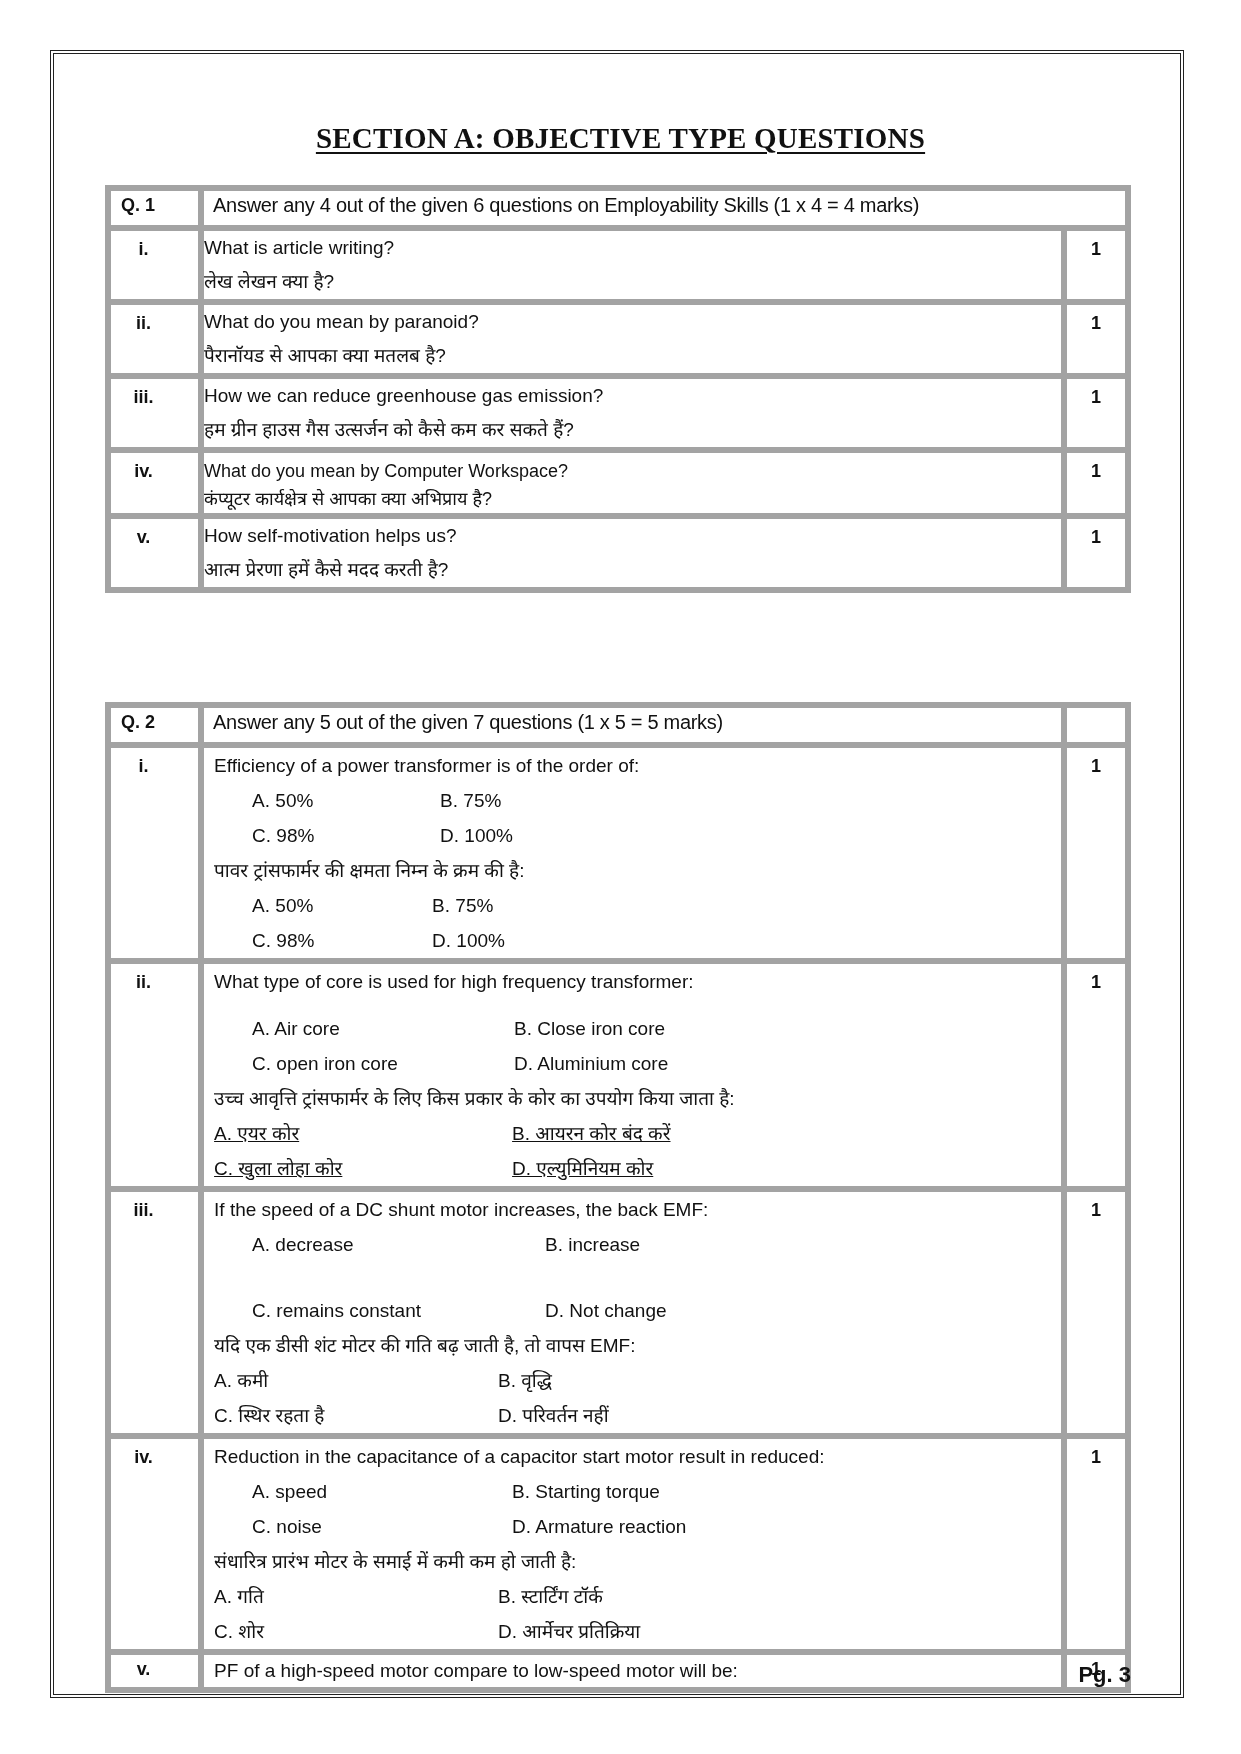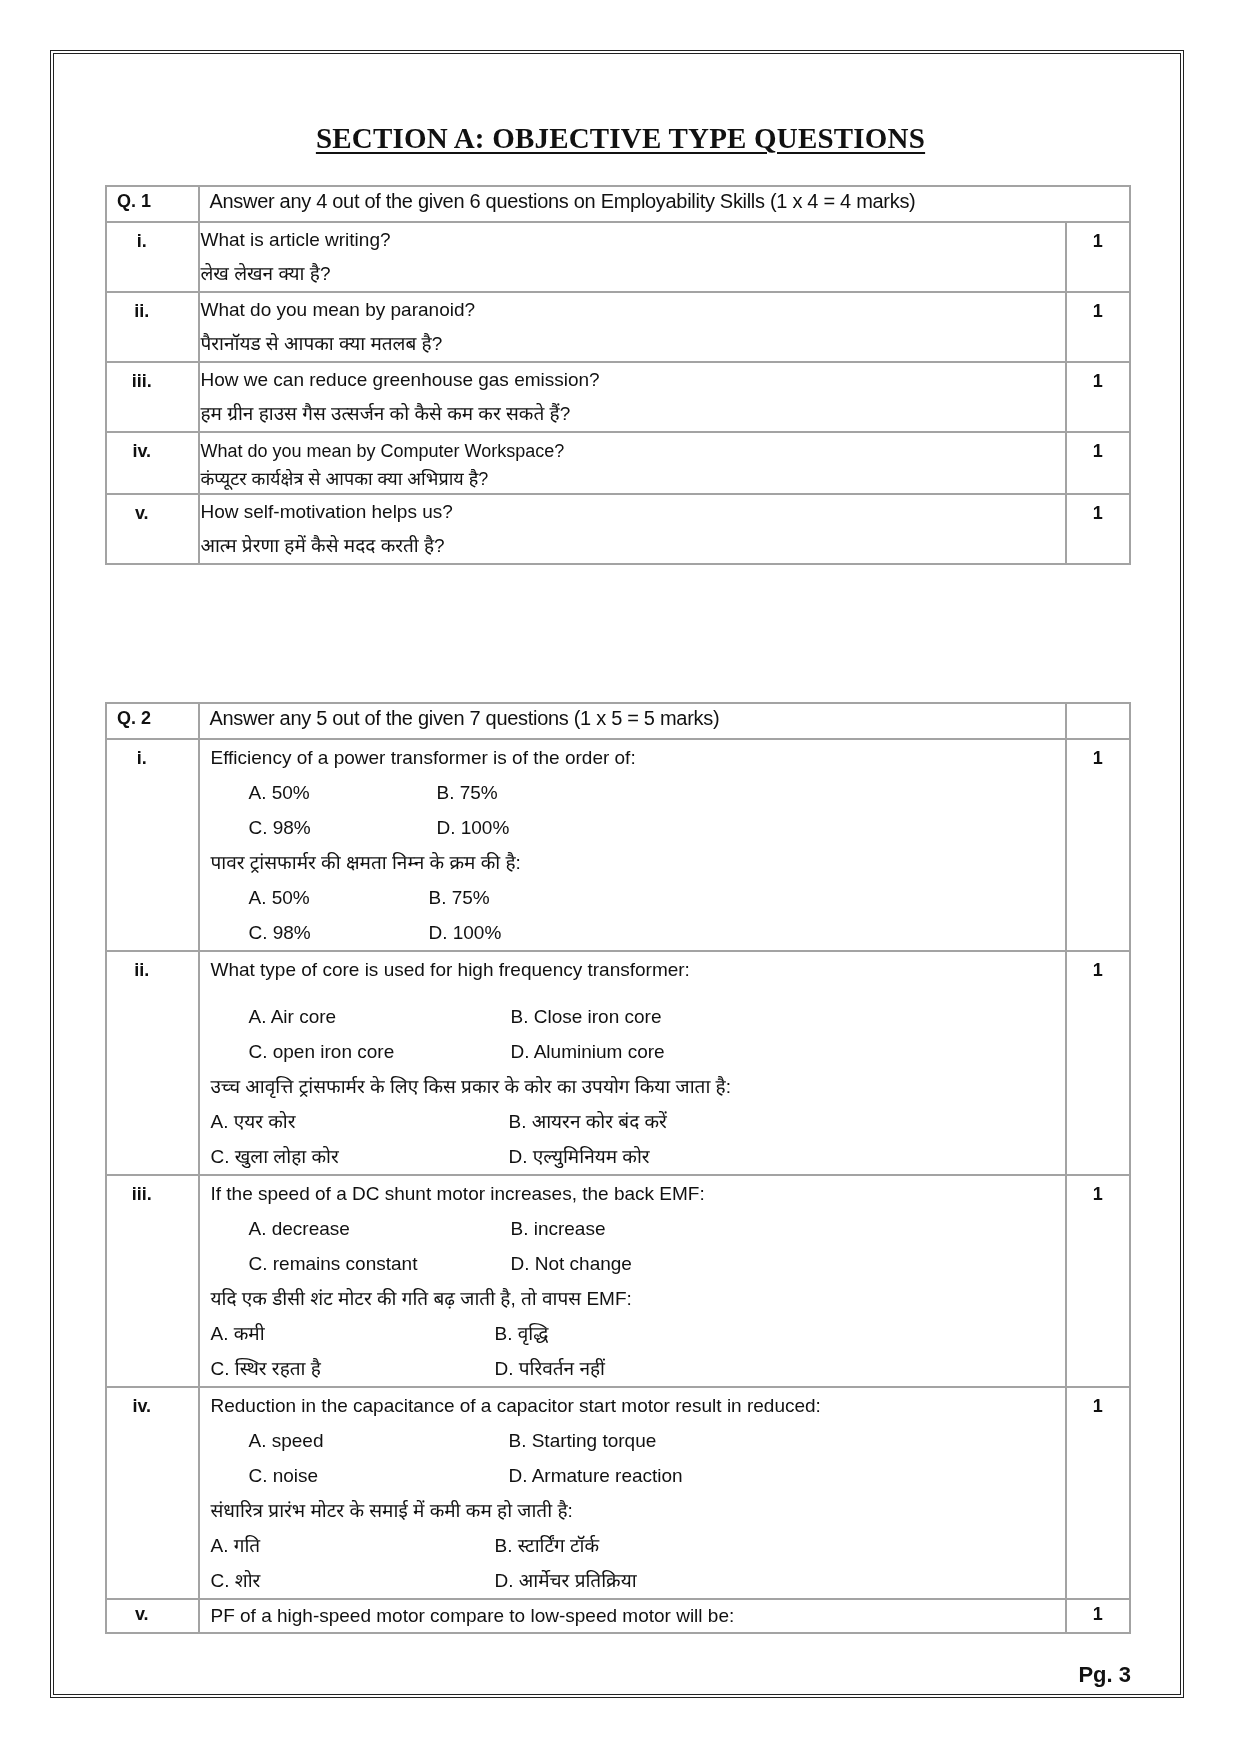--- a/index.html
+++ b/index.html
@@ -1,20 +1,20 @@
 <!DOCTYPE html>
 <html><head>
 <meta charset="utf-8">
 <style>
   html, body { margin:0; padding:0; background:#ffffff; }
   body { width:1241px; height:1754px; position:relative; overflow:hidden; font-family:"Liberation Sans", sans-serif; color:#111; }
   .frame { position:absolute; left:50px; top:50px; width:1134px; height:1648px; border:4px double #222; box-sizing:border-box; }
   .section-title { position:absolute; left:0; right:0; top:122px; text-align:center; font-family:"Liberation Serif", serif; font-weight:bold; font-size:29px; text-decoration:underline; text-underline-offset:4px; letter-spacing:0.2px; }
   table.qtable { position:absolute; left:105px; width:1026px; border-collapse:collapse; table-layout:fixed; }
-  table.qtable td { border:2px solid #a3a3a3; vertical-align:top; padding:0; }
+  table.qtable td { border:6px solid #a3a3a3; vertical-align:top; padding:0; }
   .col-num { width:93px; }
   .col-q { width:862px; }
   .col-m { width:64px; }
   .hdr td { height:30px; }
   .hdr .num { font-weight:bold; font-size:18px; padding:4px 0 0 10px; font-family:"Liberation Sans Narrow","Liberation Sans", sans-serif; }
   .hdr .instr { font-weight:normal; font-size:20px; padding:3px 0 0 9px; letter-spacing:-0.3px; }
   .sub .num { text-align:center; font-weight:bold; font-size:18px; padding-top:8px; padding-right:22px; }
   .sub .mark { text-align:center; font-weight:bold; font-size:18px; padding-top:8px; }
   .qcell { padding:6px 0 6px 20px; font-size:19px; line-height:34px; }
   .qcell.tight { line-height:28px; font-size:18px; padding-top:4px; }
@@ -125,35 +125,35 @@
     <td class="num">ii.</td>
     <td class="qcell mcq">
       <div class="line">What type of core is used for high frequency transformer:</div>
       <div class="opts indent" style="grid-template-columns:262px 300px;margin-top:12px;">
         <span>A.  Air core</span>
         <span>B. Close iron core</span>
         <span>C.  open iron core</span>
         <span>D. Aluminium core</span>
       </div>
       <div class="line">उच्च आवृत्ति ट्रांसफार्मर के लिए किस प्रकार के कोर का उपयोग किया जाता है:</div>
-      <div class="opts" style="grid-template-columns:298px 300px;">
+      <div class="opts" style="grid-template-columns:298px 300px;text-decoration:underline;">
         <span>A. एयर कोर</span>
         <span>B. आयरन कोर बंद करें</span>
         <span>C. खुला लोहा कोर</span>
         <span>D. एल्युमिनियम कोर</span>
       </div>
     </td>
     <td class="mark">1</td>
   </tr>
 
   <tr class="sub" style="height:210px;">
     <td class="num">iii.</td>
     <td class="qcell mcq">
       <div class="line">If the speed of a DC shunt motor increases, the back EMF:</div>
-      <div class="opts indent" style="grid-template-columns:262px 300px;">
+      <div class="opts indent" style="grid-template-columns:262px 300px;gap:31px;">
         <span>A.  decrease</span>
         <span>B. increase</span>
         <span>C.  remains constant</span>
         <span>D. Not change</span>
       </div>
       <div class="line">यदि एक डीसी शंट मोटर की गति बढ़ जाती है, तो वापस EMF:</div>
       <div class="opts" style="grid-template-columns:284px 300px;">
         <span>A. कमी</span>
         <span>B. वृद्धि</span>
         <span>C. स्थिर रहता है</span>

